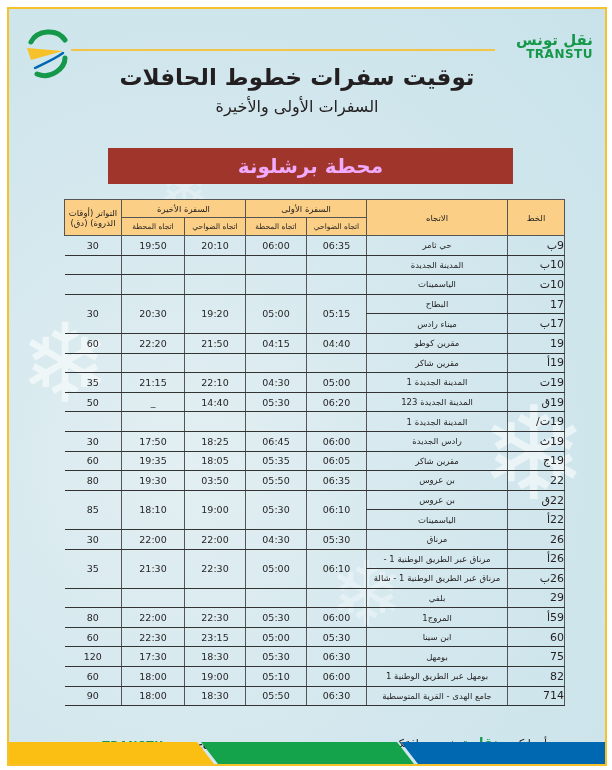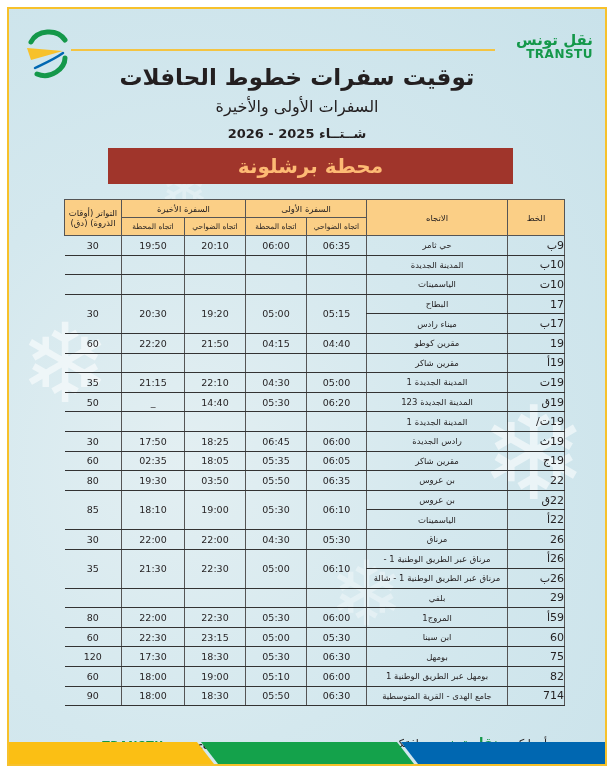--- a/index.html
+++ b/index.html
@@ -16,21 +16,21 @@
   .top-line { position: absolute; left: 62px; top: 40px; width: 424px; height: 2px; background: #f4c442; }
   .brand { position: absolute; right: 12px; top: 23px; text-align: right; color: #14984a; }
   .brand-ar { font-family: "DejaVu Sans", sans-serif; font-weight: bold; font-size: 15px; line-height: 16px; direction: rtl; }
   .brand-lat { font-family: "DejaVu Sans", sans-serif; font-weight: bold; font-size: 12px; letter-spacing: 0.5px; line-height: 13px; }
   .title { position: absolute; left: 0; width: 100%; text-align: center; direction: rtl; color: #231f20; font-weight: bold; }
   .t1 { top: 55px; font-size: 23px; left: -10px; }
   .t2 { top: 88px; font-size: 16px; font-weight: normal; left: -10px; }
   .t3 { top: 117px; font-size: 13px; left: -10px; }
   .banner {
     position: absolute; left: 99px; top: 139px; width: 405px; height: 36px;
-    background: #a0352b; color: #fdba74; text-align: center; direction: rtl;
+    background: #a0352b; color: #f0abfc; text-align: center; direction: rtl;
     font-size: 20px; font-weight: bold; line-height: 36px;
   }
   table.sched {
     position: absolute; left: 55px; top: 190px; width: 500px;
     border-collapse: collapse; direction: rtl; table-layout: fixed;
     font-size: 9.5px; color: #231f20;
   }
   table.sched th {
     background: #fbcf86; font-weight: normal; border: 1px solid #555;
     font-size: 8.5px; height: 18px; text-align: center; vertical-align: middle;
@@ -68,21 +68,20 @@
   </svg>
   <div class="top-line"></div>
 
   <div class="brand">
     <div class="brand-ar">نقل تونس</div>
     <div class="brand-lat">TRANSTU</div>
   </div>
 
   <div class="title t1">توقيت سفرات خطوط الحافلات</div>
   <div class="title t2">السفرات الأولى والأخيرة</div>
-  <div class="title t3">شــتــاء 2025 - 2026</div>
 
   <div class="banner">محطة برشلونة</div>
 
   <table class="sched">
     <colgroup>
       <col style="width:57px">
         <col style="width:141px">
         <col style="width:60px">
         <col style="width:61px">
         <col style="width:61px">
@@ -198,21 +197,21 @@
           <td>18:25</td>
           <td>17:50</td>
           <td class="freq">30</td>
         </tr>
         <tr>
           <td class="line">19ج</td>
           <td class="dir">مقرين شاكر</td>
           <td>06:05</td>
           <td>05:35</td>
           <td>18:05</td>
-          <td>02:35</td>
+          <td>19:35</td>
           <td class="freq">60</td>
         </tr>
         <tr>
           <td class="line">22</td>
           <td class="dir">بن عروس</td>
           <td>06:35</td>
           <td>05:50</td>
           <td>03:50</td>
           <td>19:30</td>
           <td class="freq">80</td>

